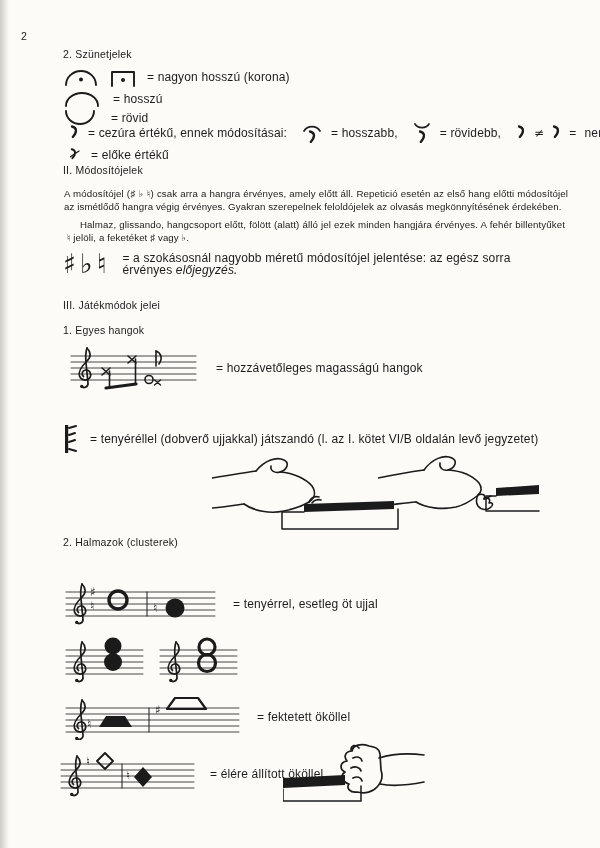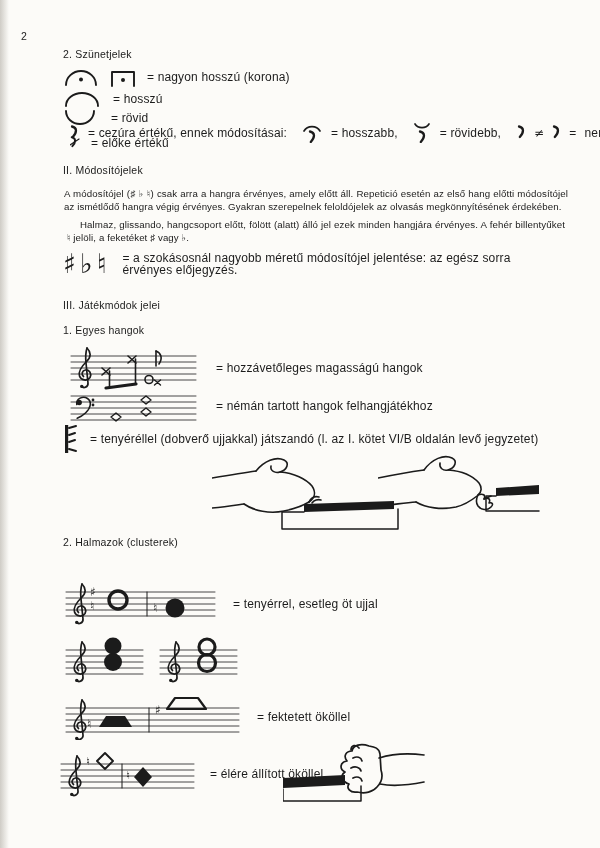--- a/index.html
+++ b/index.html
@@ -14,21 +14,21 @@
     background:linear-gradient(90deg,#cfccc6,rgba(252,251,248,0));
     z-index:5;pointer-events:none;
   }
   .abs{position:absolute;}
   .lbl{font-size:12px;line-height:12px;color:#1c1c1c;letter-spacing:.15px;white-space:nowrap;}
   .heading{font-size:10.5px;letter-spacing:.2px;}
   .row{position:absolute;display:flex;align-items:center;}
   .para{font-size:9.7px;line-height:13.4px;text-align:justify;letter-spacing:.1px;}
   .indent{text-indent:13px;}
   .hang{padding-left:13px;text-indent:-13px;text-align:left;}
-  .italic{}
+  .italic{font-style:italic;}
   .bigacc{font-family:"DejaVu Sans",sans-serif;font-size:27px;letter-spacing:4px;font-weight:bold;}
   svg{display:block;}
   svg text{font-family:"DejaVu Sans",sans-serif;fill:#1b1b1b;}
   .ink{stroke:#1b1b1b;fill:none;stroke-linecap:round;stroke-linejoin:round;}
 </style>
 </head>
 <body>
 
 <svg width="0" height="0" style="position:absolute">
   <defs>
@@ -104,21 +104,21 @@
         <use href="#comma"></use>
       </svg>
     <span class="lbl" style="font-family:'DejaVu Sans',sans-serif">≠</span>
     <svg width="9" height="15">
         <use href="#comma"></use>
       </svg>
     <span class="lbl">=</span>
     <span class="lbl">nem egyenlő értékű</span>
   </div>
 
-  <div class="row" style="left:70px;top:136px;gap:10px">
+  <div class="row" style="left:70px;top:148px;gap:10px">
     <svg width="11" height="14">
       <g transform="scale(0.85)">
           <use href="#comma"></use>
         </g>
       <line x1="0" y1="9" x2="9" y2="3" class="ink" stroke-width="1.2"></line>
     </svg>
     <span class="lbl">= előke értékű</span>
   </div>
 
   <div class="abs heading" style="left:63px;top:164px">II. Módosítójelek</div>
@@ -155,38 +155,20 @@
           <line x1="86" y1="20" x2="86" y2="5"></line>
           <path d="M86,5 C91,7 93,12 89,18"></path>
           <circle cx="79" cy="33.5" r="4"></circle>
           <path d="M84.5,34 L90.5,39 M84.5,39 L90.5,34" stroke-width="1.4"></path>
         </g>
       </g>
     </svg>
     <span class="lbl">= hozzávetőleges magasságú hangok</span>
   </div>
 
-  <div class="row" style="left:70px;top:390px;gap:18px">
-    <svg width="128" height="32">
-      <g transform="translate(0,-4)">
-        <line x1="1" y1="10" x2="126" y2="10" class="ink" stroke-width=".8"></line>
-        <line x1="1" y1="16" x2="126" y2="16" class="ink" stroke-width=".8"></line>
-        <line x1="1" y1="22" x2="126" y2="22" class="ink" stroke-width=".8"></line>
-        <line x1="1" y1="28" x2="126" y2="28" class="ink" stroke-width=".8"></line>
-        <line x1="1" y1="34" x2="126" y2="34" class="ink" stroke-width=".8"></line>
-        <use href="#fclef" x="4" y="3"></use>
-        <g class="ink" stroke-width="1.4">
-          <path d="M46,27 L51,31 L46,35 L41,31 Z"></path>
-          <path d="M76,10 L81,14 L76,18 L71,14 Z"></path>
-          <path d="M76,22 L81,26 L76,30 L71,26 Z"></path>
-        </g>
-      </g>
-    </svg>
-    <span class="lbl">= némán tartott hangok felhangjátékhoz</span>
-  </div>
 
   <div class="row" style="left:63px;top:424px;gap:12px">
     <svg width="15" height="30">
       <rect x="2" y="1" width="3.2" height="28" fill="#1b1b1b"></rect>
       <g class="ink" stroke-width="2">
         <path d="M6,4 L13,2"></path>
         <path d="M6,11 L12,9"></path>
         <path d="M6,18 L12,16"></path>
         <path d="M6,25 L13,27"></path>
       </g>

